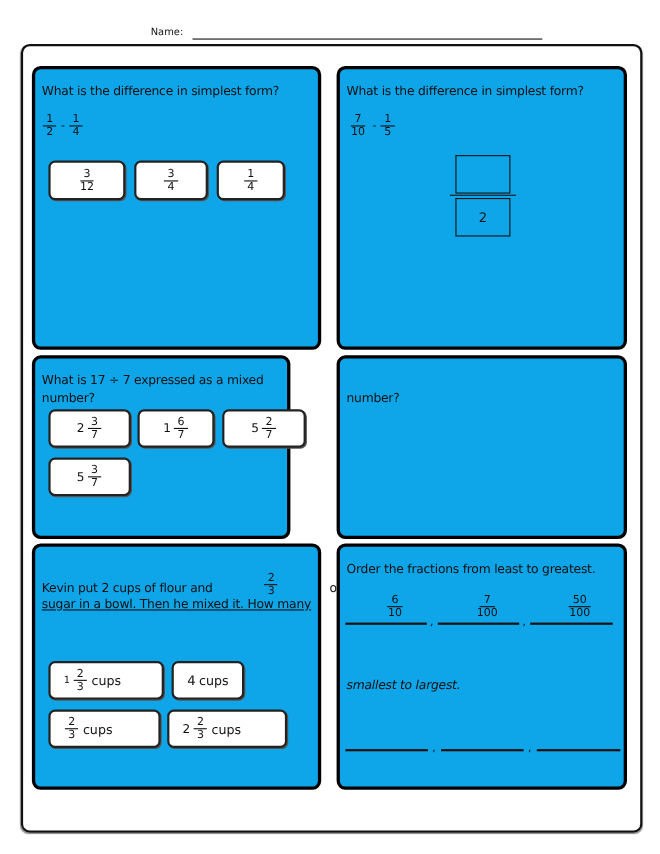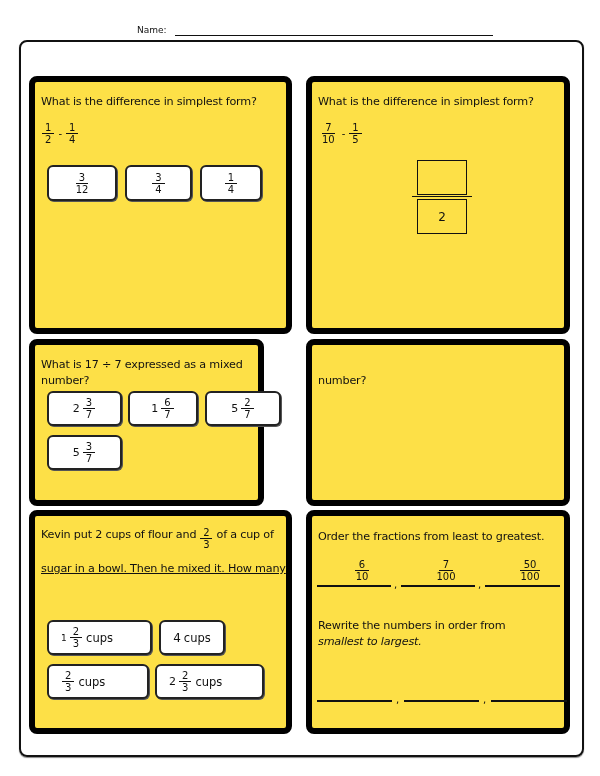--- a/index.html
+++ b/index.html
@@ -1,21 +1,21 @@
 <!DOCTYPE html>
 <html><head>
 <meta charset="utf-8">
 <style>
   html, body { margin:0; padding:0; background:#fff; }
   body { width:600px; height:776px; position:relative; font-family:"DejaVu Sans", sans-serif; color:#111; overflow:hidden; }
   .name-row { position:absolute; left:0; top:24px; width:600px; height:16px; }
   .name-label { position:absolute; left:137px; top:1px; font-size:9px; }
   .name-line { position:absolute; left:175px; top:11px; width:318px; border-bottom:1px solid #111; }
   .frame { position:absolute; left:19px; top:40px; width:561px; height:713px; border:2px solid #111; border-radius:8px; box-shadow:0 1px 1px #888; }
-  .card { position:absolute; border:6px solid #000000; border-radius:8px; box-sizing:border-box; background:#fde047;margin-top:16px; }
+  .card { position:absolute; border:3px solid #000000; border-radius:8px; box-sizing:border-box; background:#0ea5e9; }
   .q { position:absolute; left:6px; font-size:11.2px; line-height:16px; letter-spacing:-0.2px; }
   .frac { display:inline-flex; flex-direction:column; align-items:center; vertical-align:middle; font-size:10px; line-height:11px; margin:0 1px; }
   .frac .n { border-bottom:1px solid #111; padding:0 3px; }
   .frac .d { padding:0 3px; }
   .expr { position:absolute; left:6px; font-size:10px; display:flex; align-items:center; gap:3px; }
   .opt { position:absolute; border:2px solid #222; border-radius:6px; box-sizing:border-box; display:flex; align-items:center; justify-content:center; font-size:11px; box-shadow:1px 1px 0 #555; background:#fff; cursor:pointer; }
   .opt .whole { margin-right:2px; font-size:11px; }
   .opt .unit { margin-left:3px; font-size:11.5px; }
   .box { position:absolute; border:1px solid #111; box-sizing:border-box; display:flex; align-items:center; justify-content:center; font-size:12px; }
   .hline { position:absolute; border-bottom:2px solid #111; }
@@ -114,21 +114,21 @@
         <span class="d">7</span>
       </span>
   </div>
 </div>
 
 <div class="card" style="left:306px;top:323px;width:264px;height:167px;">
   <div class="q" style="top:28px;">number?</div>
 </div>
 
 <div class="card" style="left:29px;top:494px;width:263px;height:224px;">
-  <div class="q" style="top:11px;display:flex;align-items:flex-start;white-space:nowrap;">
+  <div class="q" style="top:23px;display:flex;align-items:flex-end;white-space:nowrap;gap:43px;">
     <span>Kevin put 2 cups of flour and</span>
     <span class="frac" style="margin:0 4px;">
         <span class="n">2</span>
         <span class="d">3</span>
       </span>
     <span>of a cup of</span>
   </div>
   <div class="q" style="top:45px;text-decoration:underline;">sugar in a bowl. Then he mixed it. How many</div>
   <div class="opt" style="left:12px;top:104px;width:105px;height:35px;justify-content:flex-start;padding-left:12px;">
     <span class="whole" style="font-size:9px;">1</span>
@@ -174,21 +174,20 @@
       <span class="n">50</span>
       <span>100</span>
     </div>
 
   <div class="hline" style="left:5px;top:69px;width:74px;"></div>
   <span class="comma" style="left:82px;top:63px;">,</span>
   <div class="hline" style="left:89px;top:69px;width:74px;"></div>
   <span class="comma" style="left:166px;top:63px;">,</span>
   <div class="hline" style="left:173px;top:69px;width:75px;"></div>
 
-  <div class="q" style="top:102px;">Rewrite the numbers in order from</div>
   <div class="q" style="top:118px;font-style:italic;">smallest to largest.</div>
 
   <div class="hline" style="left:5px;top:184px;width:75px;"></div>
   <span class="comma" style="left:84px;top:178px;">,</span>
   <div class="hline" style="left:92px;top:184px;width:75px;"></div>
   <span class="comma" style="left:171px;top:178px;">,</span>
   <div class="hline" style="left:179px;top:184px;width:76px;"></div>
 </div>
 
 </body></html>

